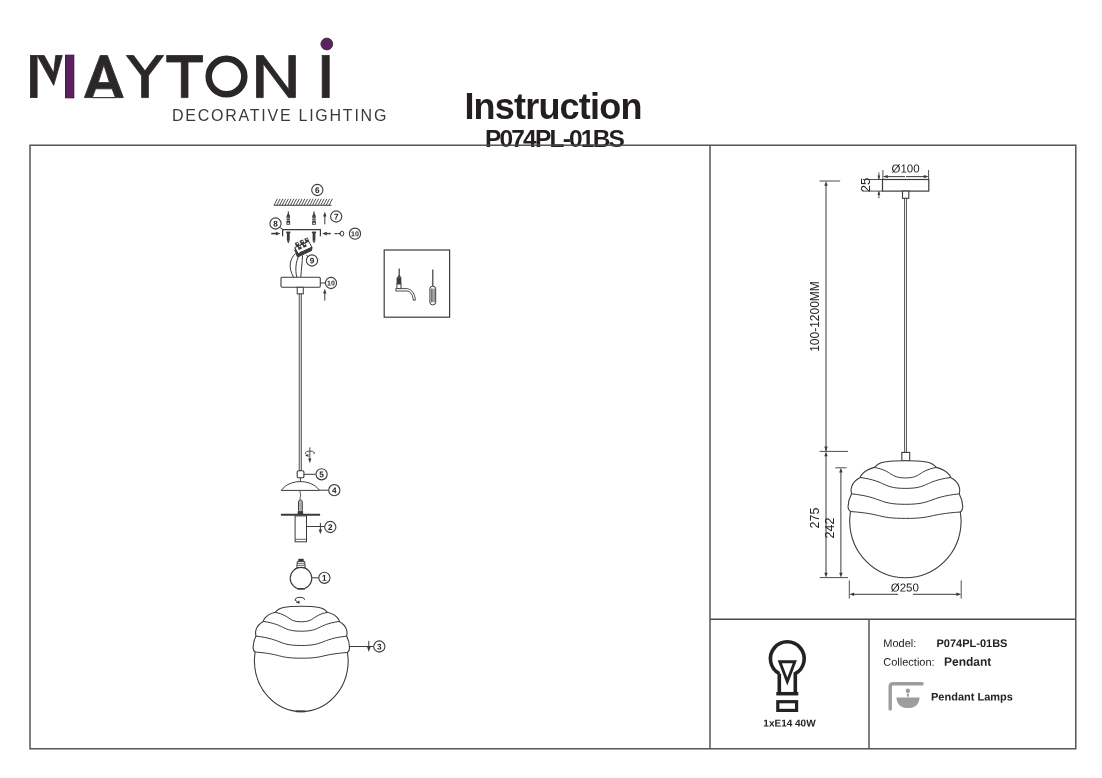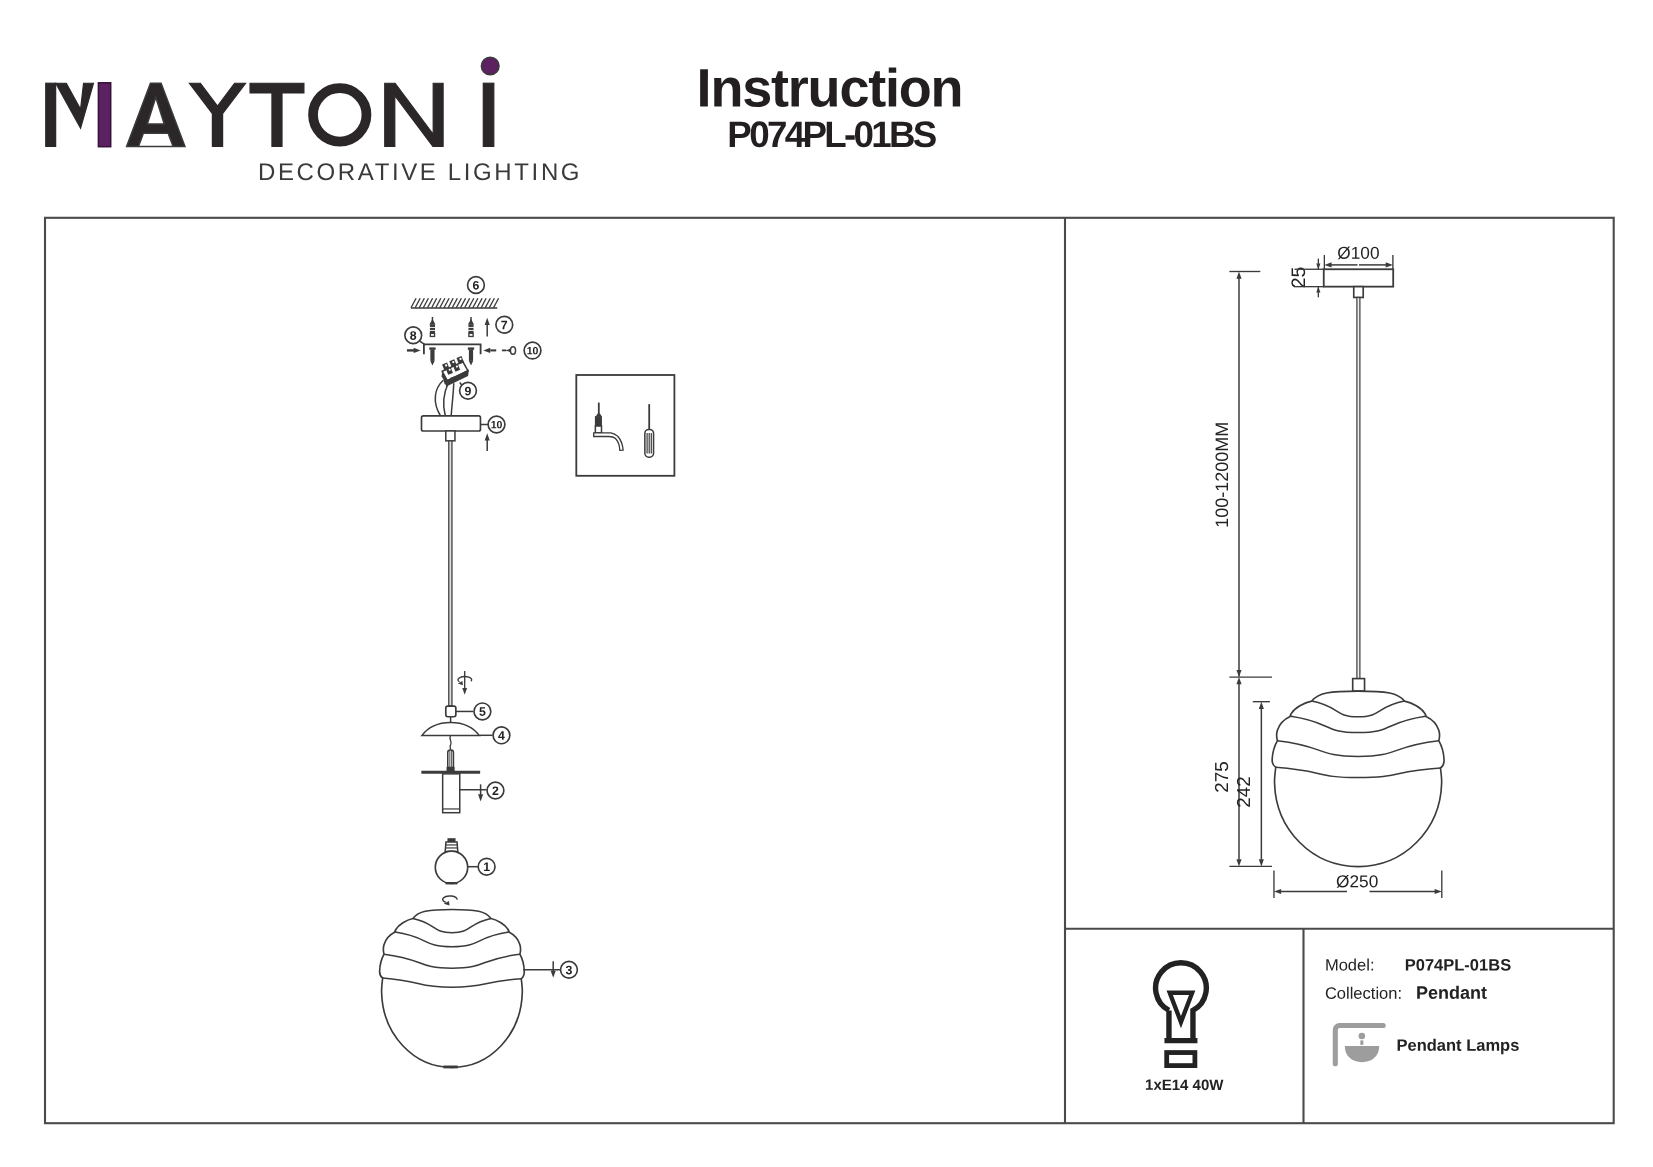--- a/index.html
+++ b/index.html
@@ -1,17 +1,17 @@
 <!DOCTYPE html>
 <html><head>
 <meta charset="utf-8">
 <style>
 html,body{margin:0;padding:0;background:#ffffff;}
 body{width:1102px;height:778px;font-family:"Liberation Sans",sans-serif;position:relative;overflow:hidden;opacity:0.999;transform:translateZ(0);will-change:transform;}
-.hdr{position:absolute;color:#231f20;font-weight:bold;white-space:nowrap;}
+.hdr{position:absolute;color:#231f20;font-weight:bold;white-space:nowrap;margin-top:48px;}
 </style>
 </head>
 <body>
 <div class="hdr" style="left:553px;top:38px;transform:translateX(-50%) rotate(0.02deg);font-size:36px;letter-spacing:-0.8px;">Instruction</div>
 <div class="hdr" style="left:554px;top:77px;transform:translateX(-50%) rotate(0.02deg);font-size:24.5px;letter-spacing:-1.8px;">P074PL-01BS</div>
 <div style="position:absolute;left:172px;top:107px;width:400px;font-size:16px;letter-spacing:1.75px;transform:rotate(0.02deg);color:#3a3a3a;font-weight:500;">DECORATIVE LIGHTING</div>
 <svg width="1102" height="778" viewBox="0 0 1102 778" style="position:absolute;left:0;top:0;">
 <g fill="none" stroke="#4a4a4a" stroke-width="1.4">
 <rect x="30" y="145.2" width="1045.8" height="603.6"></rect>
 <line x1="710" y1="145.2" x2="710" y2="748.8"></line>

